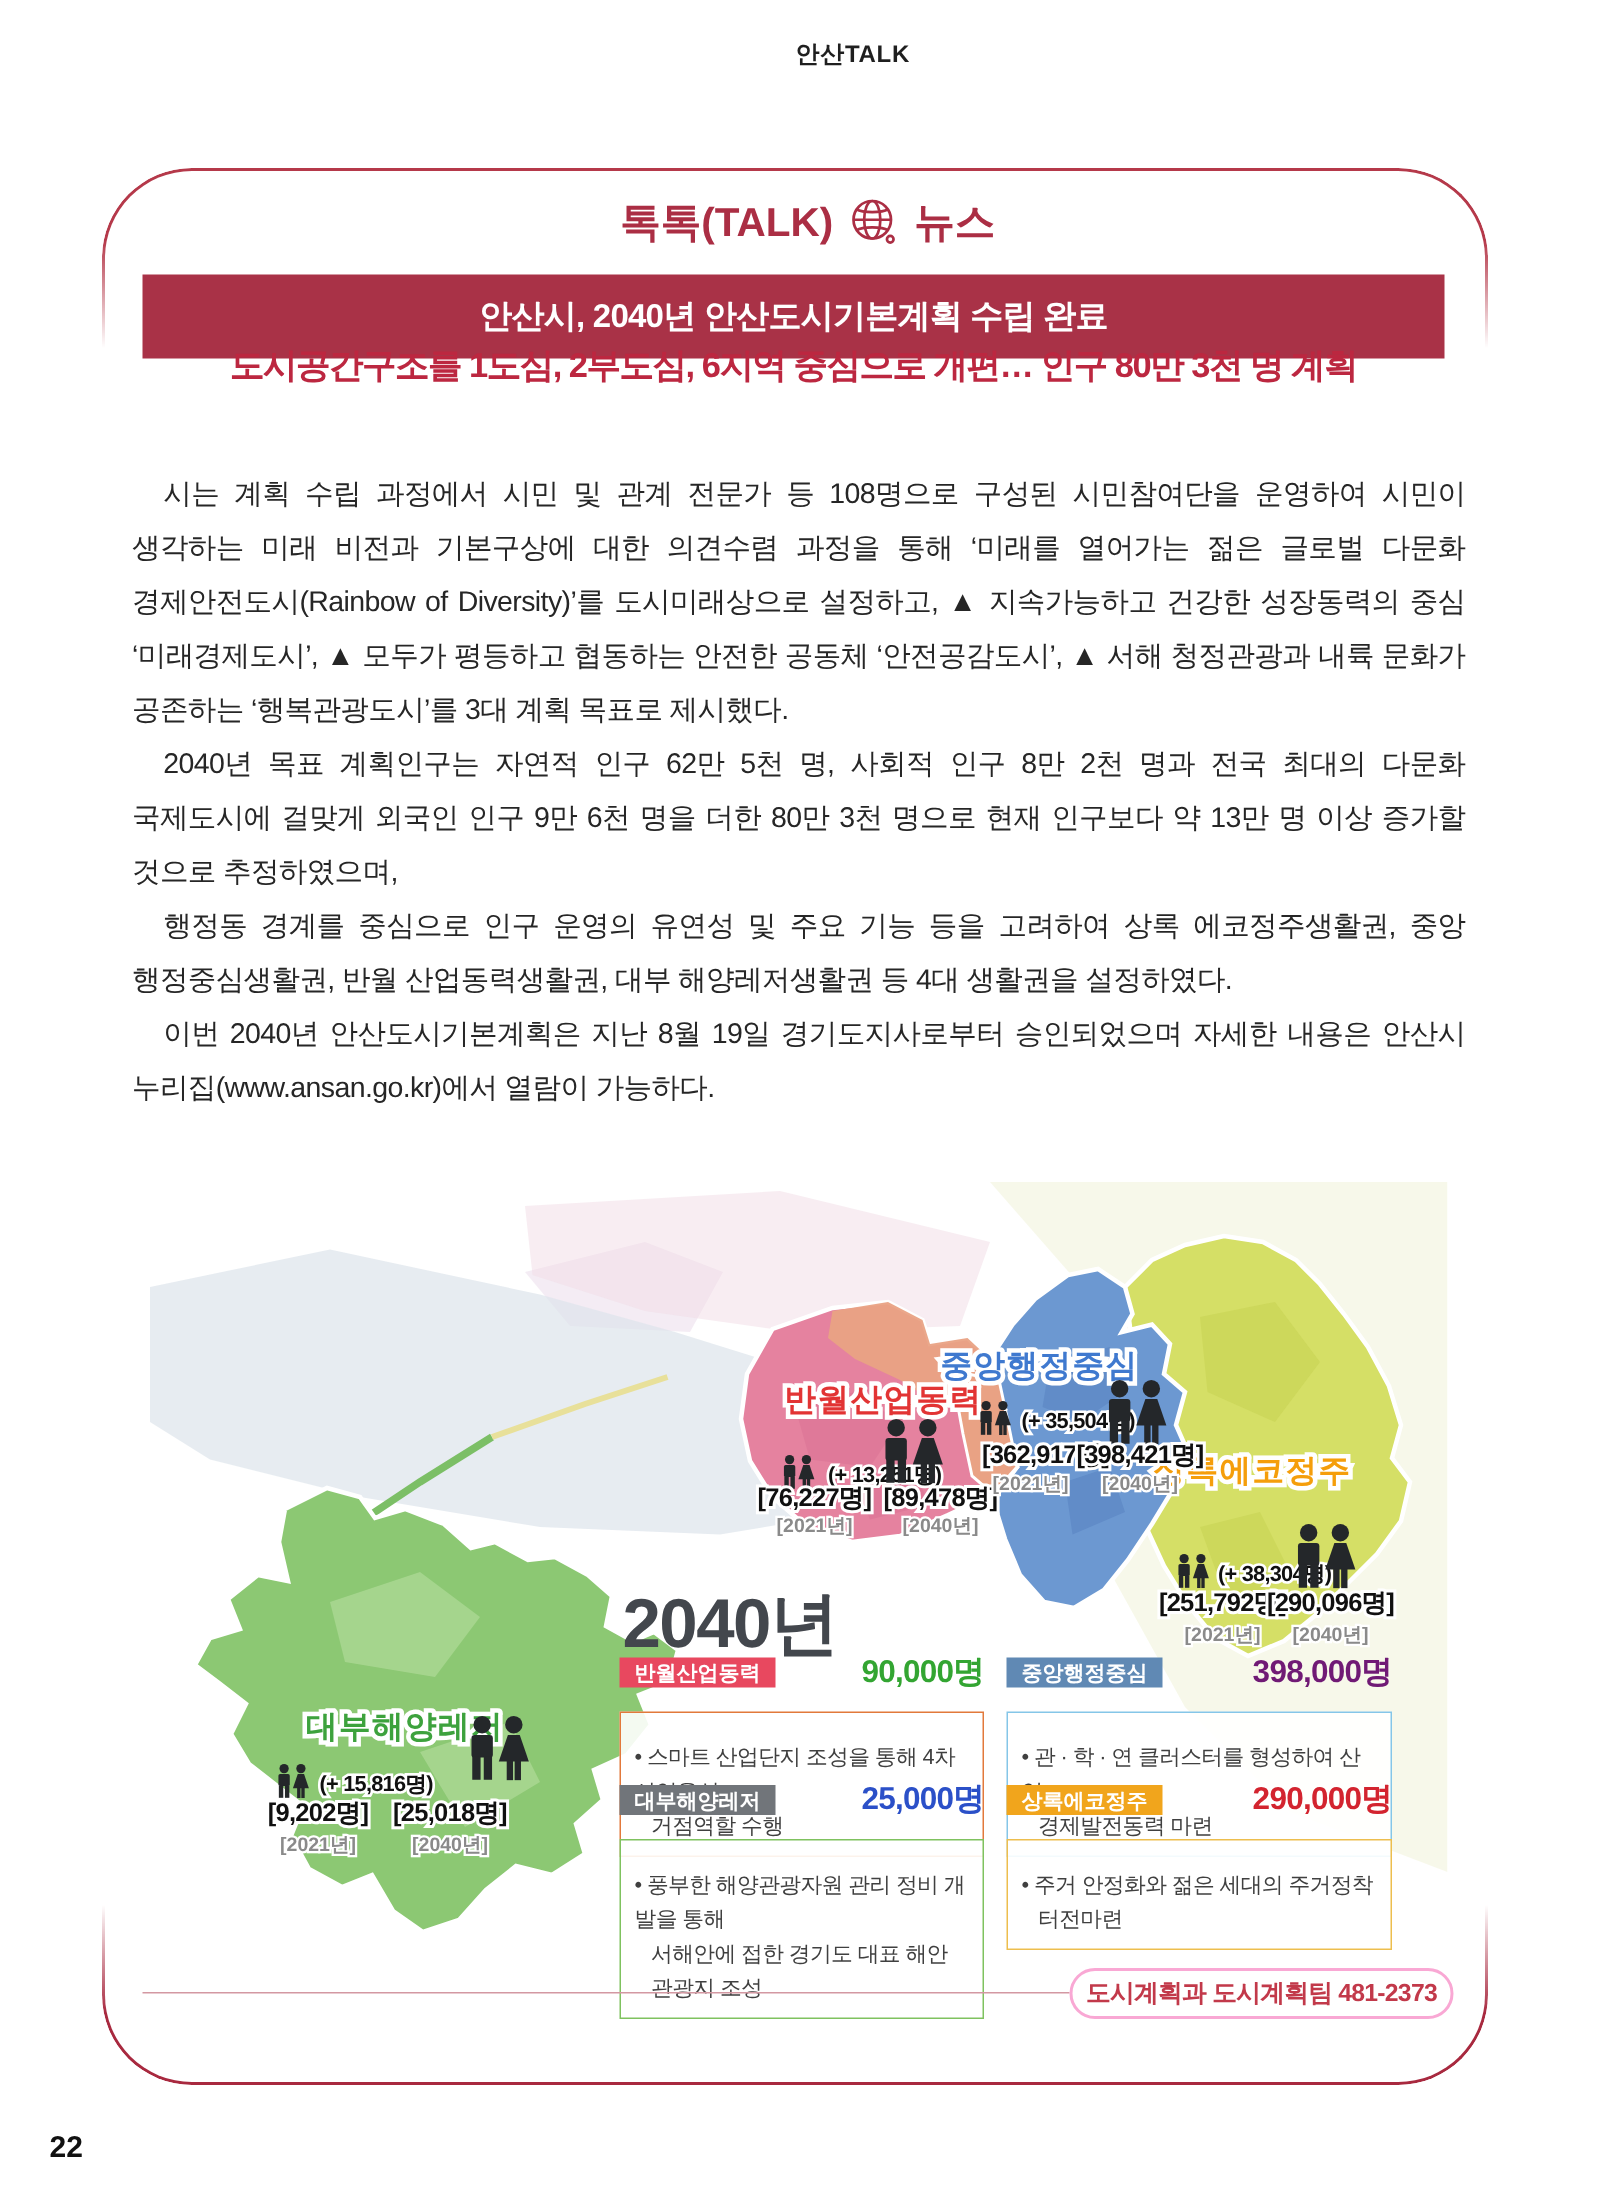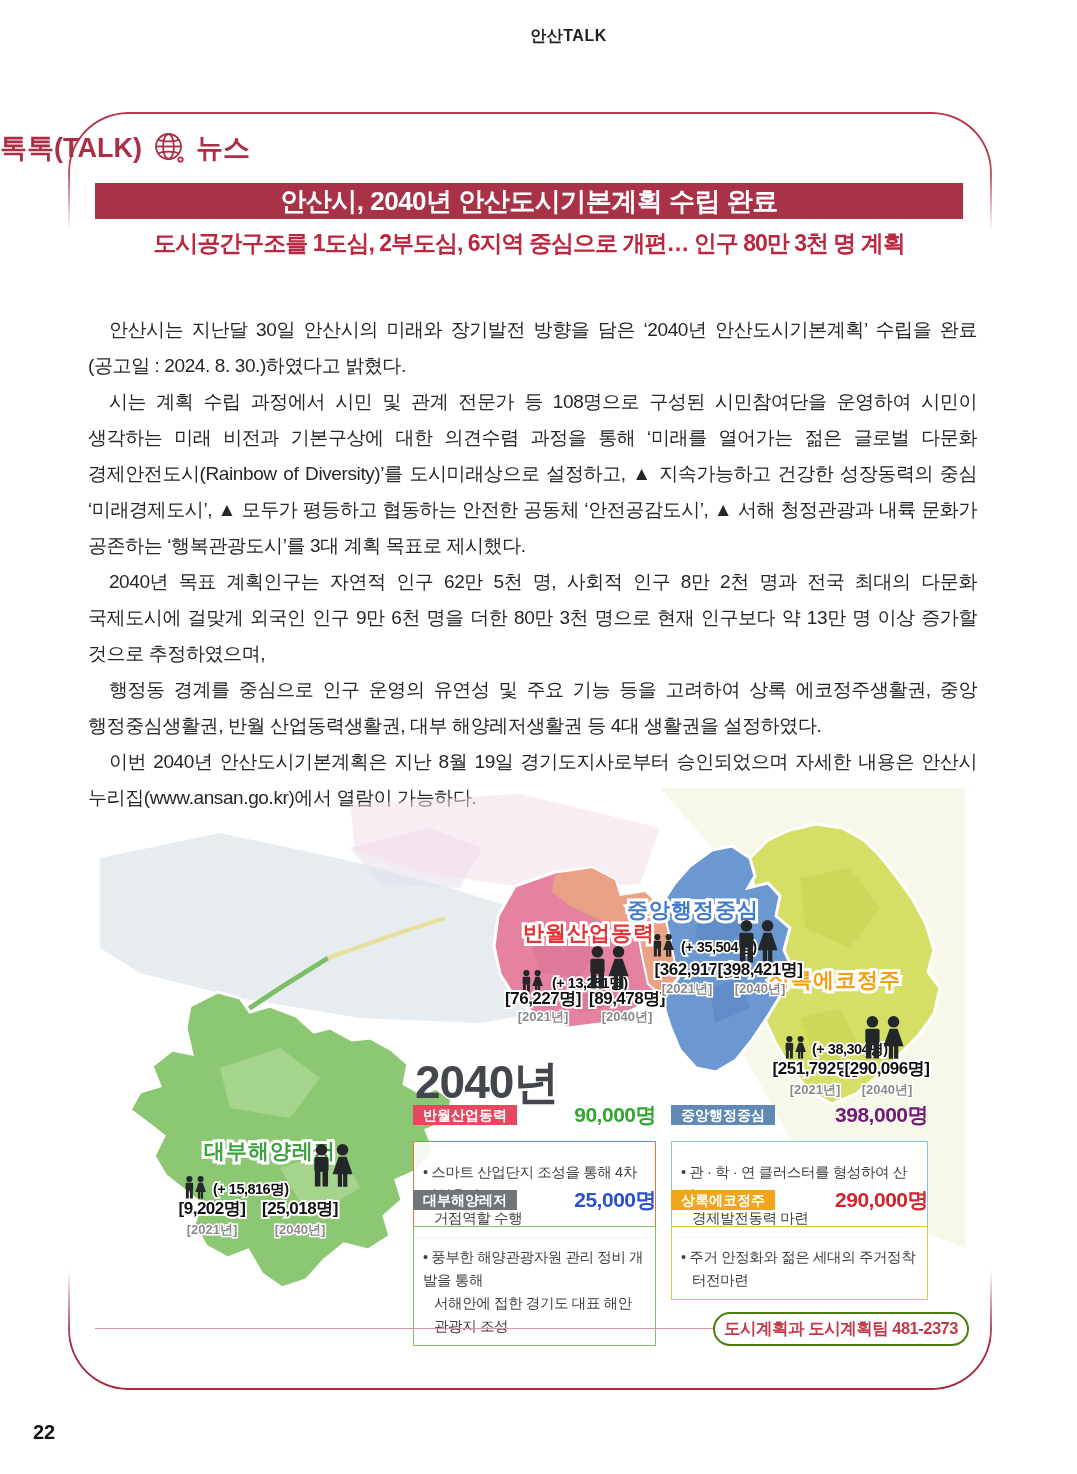--- a/index.html
+++ b/index.html
@@ -10,25 +10,25 @@
   
   .frame-top{position:absolute;left:68px;top:112px;width:920px;height:118px;
              border:2px solid #b5394a;border-bottom:none;border-radius:60px 60px 0 0;
              -webkit-mask:linear-gradient(to bottom,#000 40%,transparent 100%);
              mask:linear-gradient(to bottom,#000 40%,transparent 100%);}
   .frame-bottom{position:absolute;left:68px;top:1270px;width:920px;height:118px;
              border:2px solid #a8293f;border-top:none;border-radius:0 0 60px 60px;
              -webkit-mask:linear-gradient(to top,#000 40%,transparent 100%);
              mask:linear-gradient(to top,#000 40%,transparent 100%);}
   .masthead{position:absolute;top:130px;left:0;width:100%;display:flex;
-            align-items:center;gap:9px;
+            justify-content:center;align-items:center;gap:9px;
             font-size:27px;font-weight:800;}
-  .banner{position:absolute;left:95px;top:183px;width:868px;height:36px;
+  .banner{position:absolute;left:95px;top:183px;width:868px;height:56px;
           display:flex;align-items:center;justify-content:center;
-          color:#fff;font-size:26px;font-weight:800;letter-spacing:-.5px;}
+          color:#fff;font-size:22px;font-weight:800;letter-spacing:-.5px;}
   .subhead{position:absolute;left:68px;top:228px;width:922px;text-align:center;
            font-size:23px;font-weight:800;letter-spacing:-1px;}
   .body-text{position:absolute;left:88px;top:312px;width:889px;
              font-size:19px;line-height:36px;color:#262626;text-align:justify;
              letter-spacing:-0.4px;word-break:keep-all;}
   .body-text p{margin:0;text-indent:1.1em;}
   .map-wrap{position:absolute;left:100px;top:788px;width:865px;height:500px;}
   .map-wrap svg{display:block;}
   
   .ibox{position:absolute;}
@@ -38,21 +38,21 @@
   .ibox-body{margin-top:16px;border:1px solid;background:rgba(255,255,255,.9);
              padding:19px 9px 7px;font-size:14.5px;line-height:23px;color:#404040;
              letter-spacing:-.4px;}
   .ibox-body .cont{padding-left:11px;}
   .b1{left:413px;top:1101px;width:243px;}
   .b2{left:671px;top:1101px;width:257px;}
   .b3{left:413px;top:1186px;width:243px;}
   .b4{left:671px;top:1186px;width:257px;}
   .divider{position:absolute;left:95px;top:1328px;width:618px;border-top:1px solid #d398a2;}
   .pill{position:absolute;left:713px;top:1312px;width:252px;height:30px;
-        border:2px solid #4d7c0f;border-radius:18px;background:#fff;
+        border:2px solid #f9a8d4;border-radius:18px;background:#fff;
         display:flex;align-items:center;justify-content:center;
         font-size:16.5px;font-weight:700;color:#c2394a;letter-spacing:-.5px;}
   .pagenum{position:absolute;left:33px;top:1402px;font-size:20px;font-weight:800;color:#111;margin-top:19px;}
   
   .rlabel{font-family:"Liberation Sans",sans-serif;font-size:21px;font-weight:800;
           stroke:#fff;stroke-width:6px;paint-order:stroke;letter-spacing:1px;}
   .pop{font-family:"Liberation Sans",sans-serif;font-size:17px;font-weight:800;
        fill:#101010;stroke:#fff;stroke-width:4px;paint-order:stroke;letter-spacing:-.5px;}
   .gain{font-family:"Liberation Sans",sans-serif;font-size:14.5px;font-weight:800;
         fill:#101010;stroke:#fff;stroke-width:3.5px;paint-order:stroke;letter-spacing:-.5px;}
@@ -86,21 +86,20 @@
     <span>뉴스</span>
   </div>
 
   <div class="banner" style="background-color: rgb(169, 50, 71);">
     <span>안산시, 2040년 안산도시기본계획 수립 완료</span>
   </div>
 
   <div class="subhead" style="color: rgb(188, 39, 64);">도시공간구조를 1도심, 2부도심, 6지역 중심으로 개편… 인구 80만 3천 명 계획</div>
 
   <div class="body-text">
-    <p>안산시는 지난달 30일 안산시의 미래와 장기발전 방향을 담은 ‘2040년 안산도시기본계획’ 수립을 완료(공고일 : 2024. 8. 30.)하였다고 밝혔다.</p>
     <p>시는 계획 수립 과정에서 시민 및 관계 전문가 등 108명으로 구성된 시민참여단을 운영하여 시민이 생각하는 미래 비전과 기본구상에 대한 의견수렴 과정을 통해 ‘미래를 열어가는 젊은 글로벌 다문화 경제안전도시(Rainbow of Diversity)’를 도시미래상으로 설정하고, ▲ 지속가능하고 건강한 성장동력의 중심 ‘미래경제도시’, ▲ 모두가 평등하고 협동하는 안전한 공동체 ‘안전공감도시’, ▲ 서해 청정관광과 내륙 문화가 공존하는 ‘행복관광도시’를 3대 계획 목표로 제시했다.</p>
     <p>2040년 목표 계획인구는 자연적 인구 62만 5천 명, 사회적 인구 8만 2천 명과 전국 최대의 다문화 국제도시에 걸맞게 외국인 인구 9만 6천 명을 더한 80만 3천 명으로 현재 인구보다 약 13만 명 이상 증가할 것으로 추정하였으며,</p>
     <p>행정동 경계를 중심으로 인구 운영의 유연성 및 주요 기능 등을 고려하여 상록 에코정주생활권, 중앙 행정중심생활권, 반월 산업동력생활권, 대부 해양레저생활권 등 4대 생활권을 설정하였다.</p>
     <p>이번 2040년 안산도시기본계획은 지난 8월 19일 경기도지사로부터 승인되었으며 자세한 내용은 안산시 누리집(www.ansan.go.kr)에서 열람이 가능하다.</p>
   </div>
 
   <div class="map-wrap">
     <svg width="865" height="500" viewBox="0 0 865 500" xmlns="http://www.w3.org/2000/svg">
       <defs>
         <g id="man" class="person">

